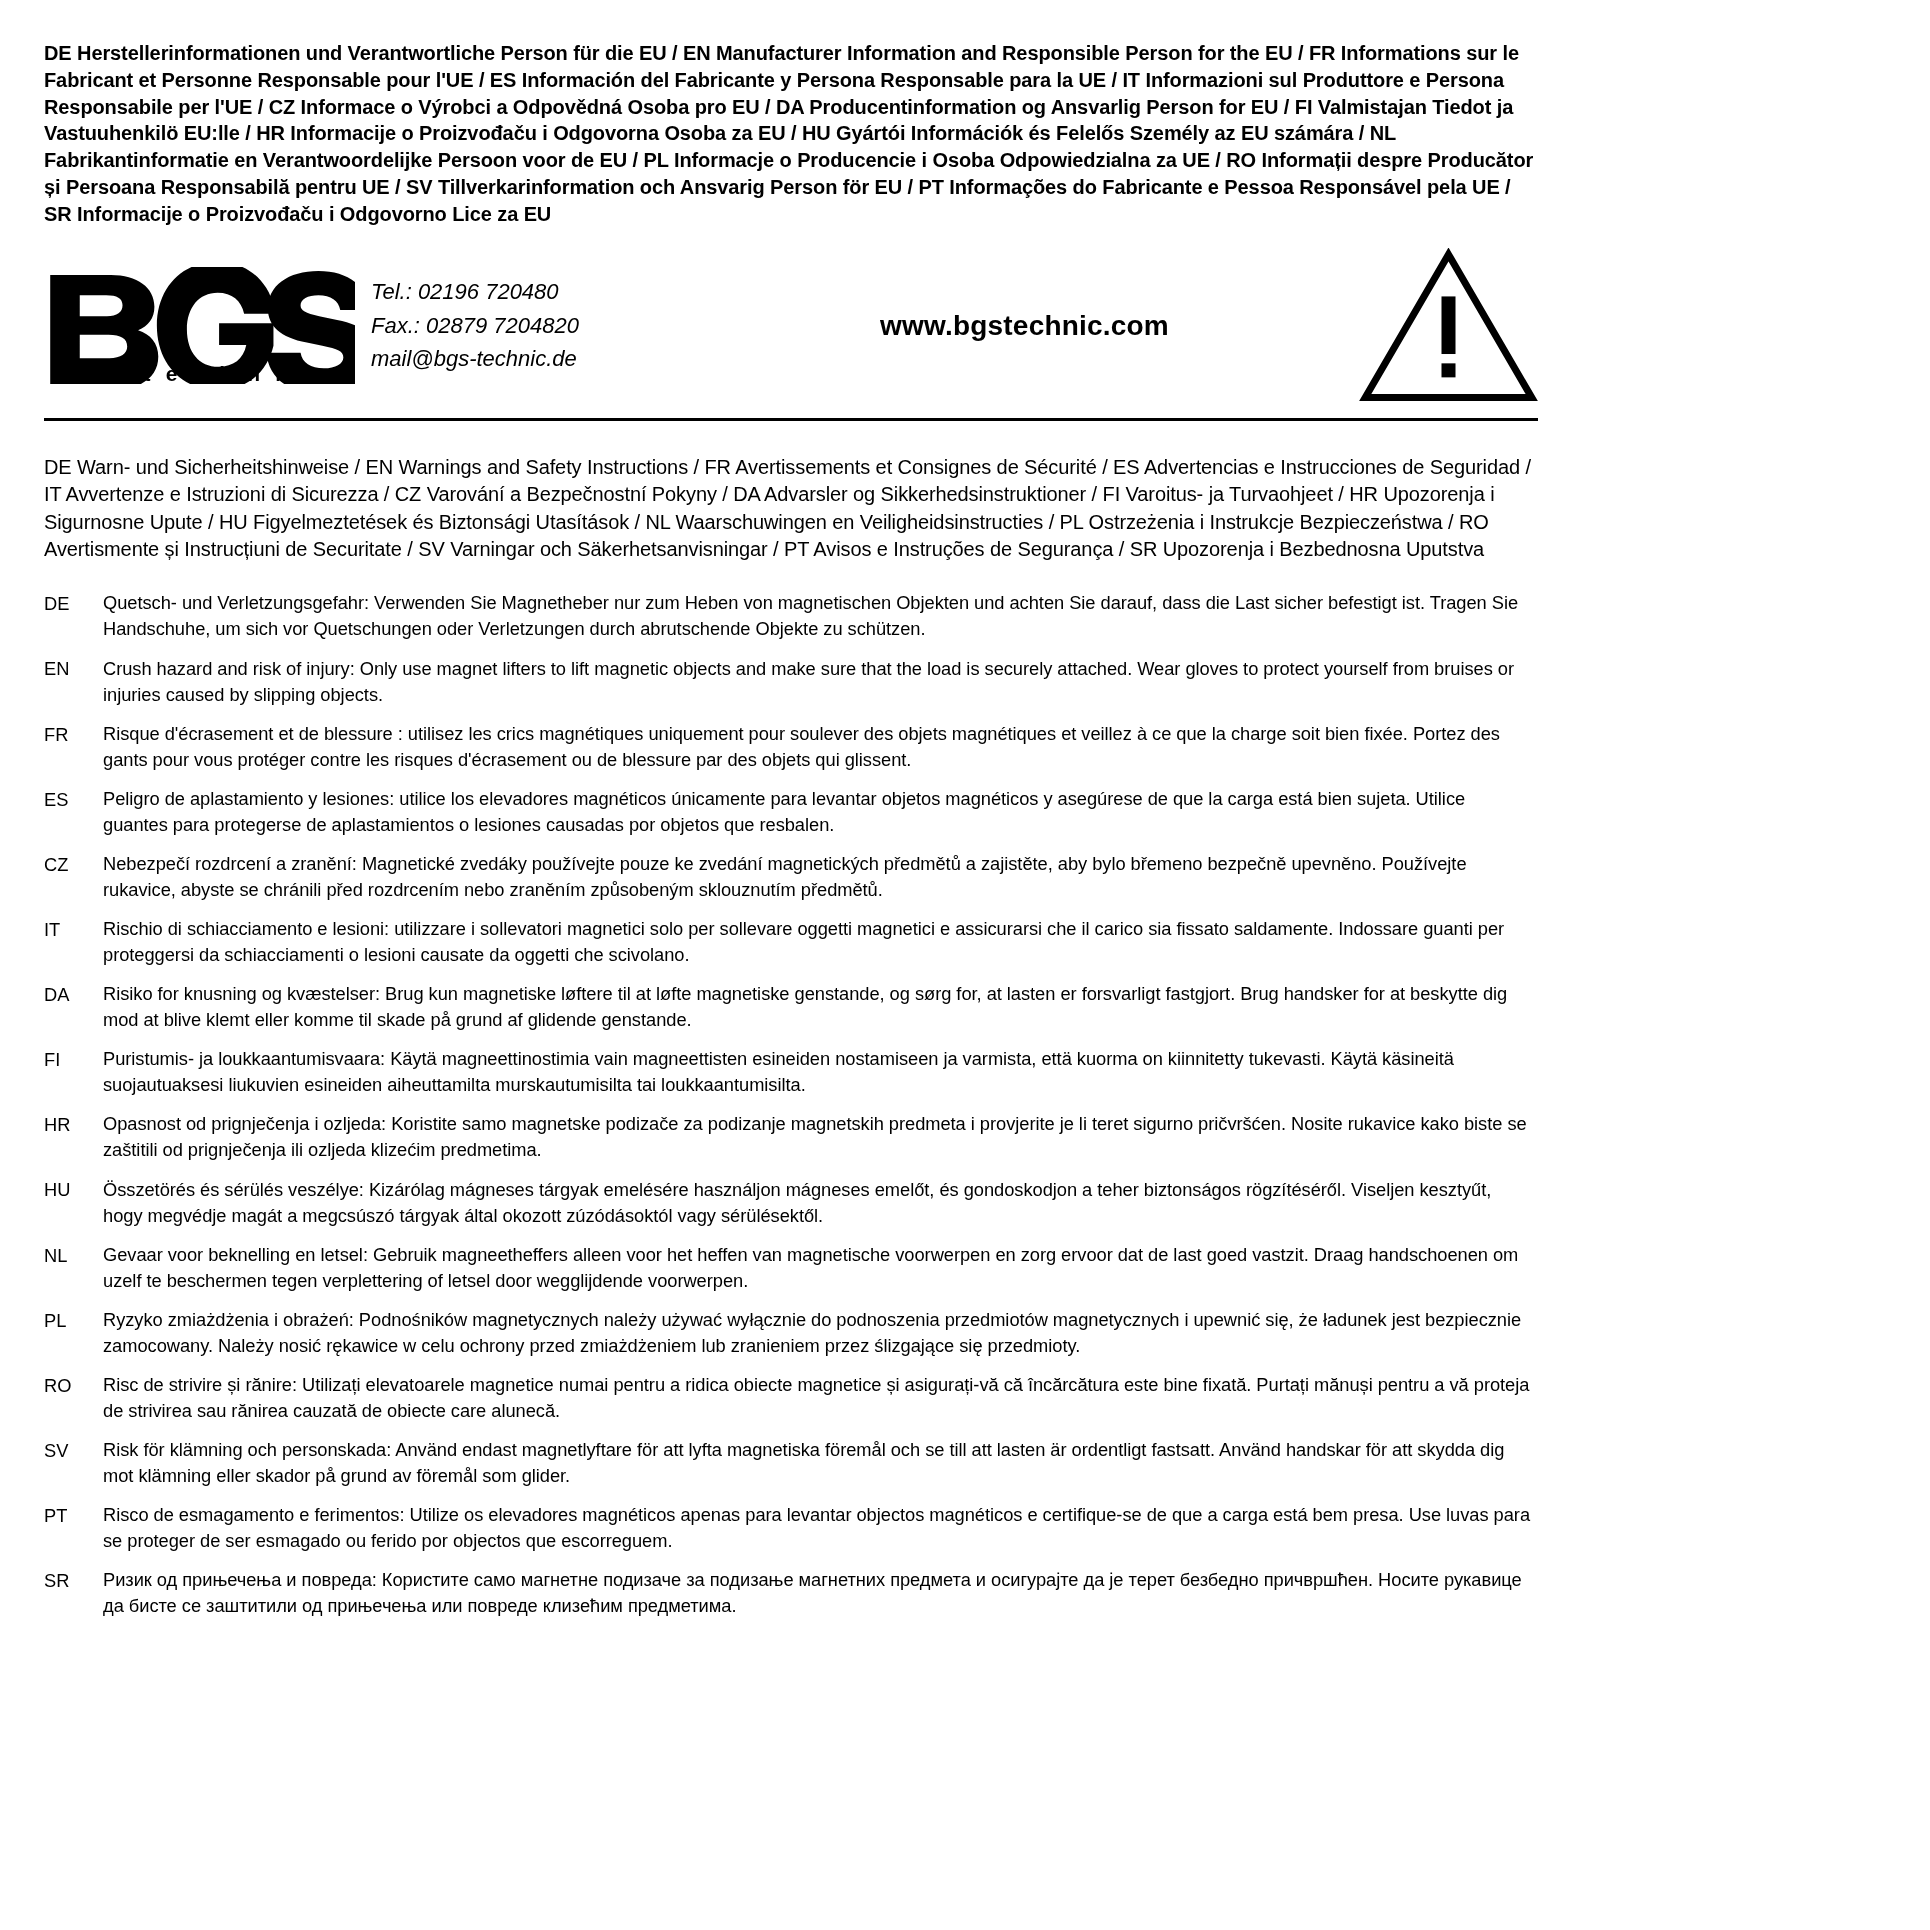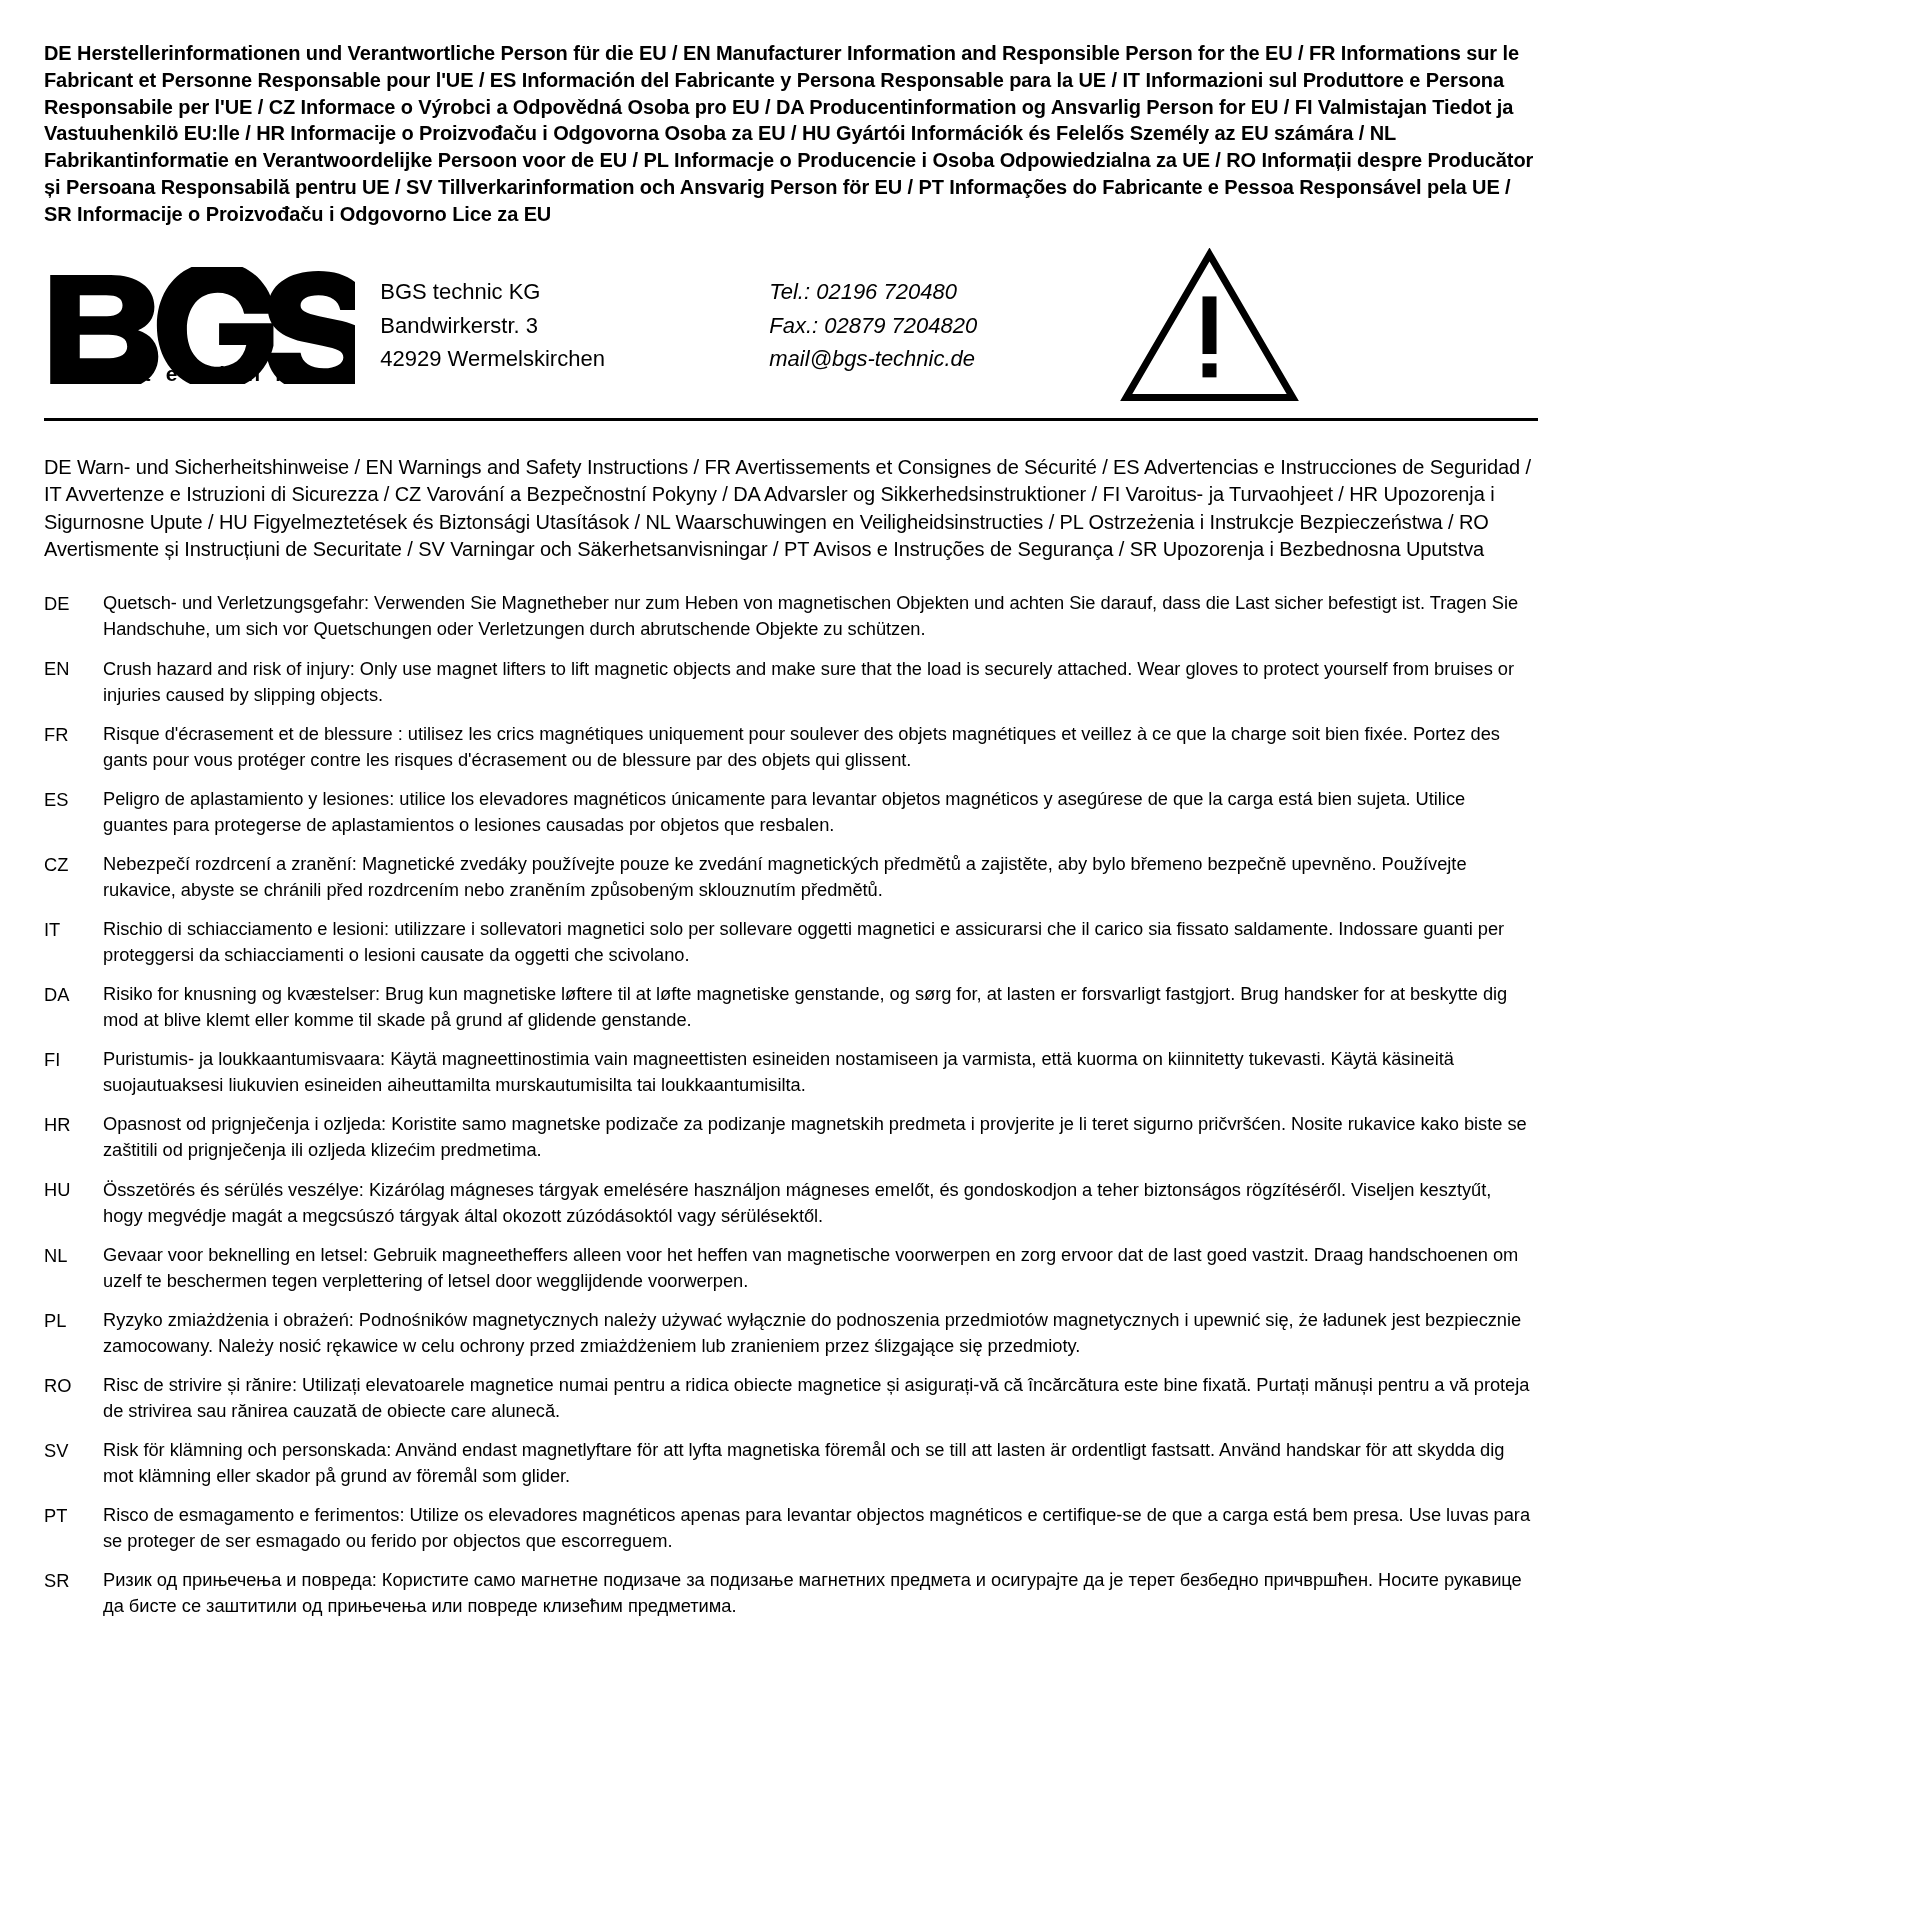--- a/index.html
+++ b/index.html
@@ -127,32 +127,28 @@
 
           <path d="M300 110 h38 c2 13 13 20 30 20 15 0 25-6 25-14 0-8-7-11-27-15 l-20-4 c-34-7-50-21-50-44 0-29 26-48 65-48
                    38 0 63 19 66 50 h-38 c-2-12-12-19-28-19-14 0-23 5-23 13 0 7 6 10 24 14 l23 5 c35 7 51 21 51 45 0 31-27 50-70 50
                    -43 0-69-20-72-53 Z" transform="translate(-8,0)"></path>
         </g>
         <text x="358" y="30" font-family="Liberation Sans, sans-serif" font-size="26" fill="#000">®</text>
         <text x="128" y="146" font-family="Liberation Sans, sans-serif" font-size="27" font-weight="bold" letter-spacing="6" fill="#000">t e c h n i c</text>
       </svg>
     </div>
 
-    <div class="addr">
-      <div>BGS technic KG</div>
-      <div>Bandwirkerstr. 3</div>
-      <div>42929 Wermelskirchen</div>
-    </div>
 
     <div class="contact">
       <div>Tel.: 02196 720480</div>
       <div>Fax.: 02879 7204820</div>
       <div>mail@bgs-technic.de</div>
     </div>
 
+    <div class="web">www.bgstechnic.com</div>
 
     <div class="warn-tri">
       <svg width="179" height="156" viewBox="0 0 230 200" xmlns="http://www.w3.org/2000/svg" aria-label="warning">
         <path d="M115 8 L222 192 L8 192 Z" fill="none" stroke="#000" stroke-width="9" stroke-linejoin="miter"></path>
         <rect x="106" y="62" width="18" height="74" fill="#000"></rect>
         <rect x="106" y="148" width="18" height="18" fill="#000"></rect>
       </svg>
     </div>
   </div>
 

